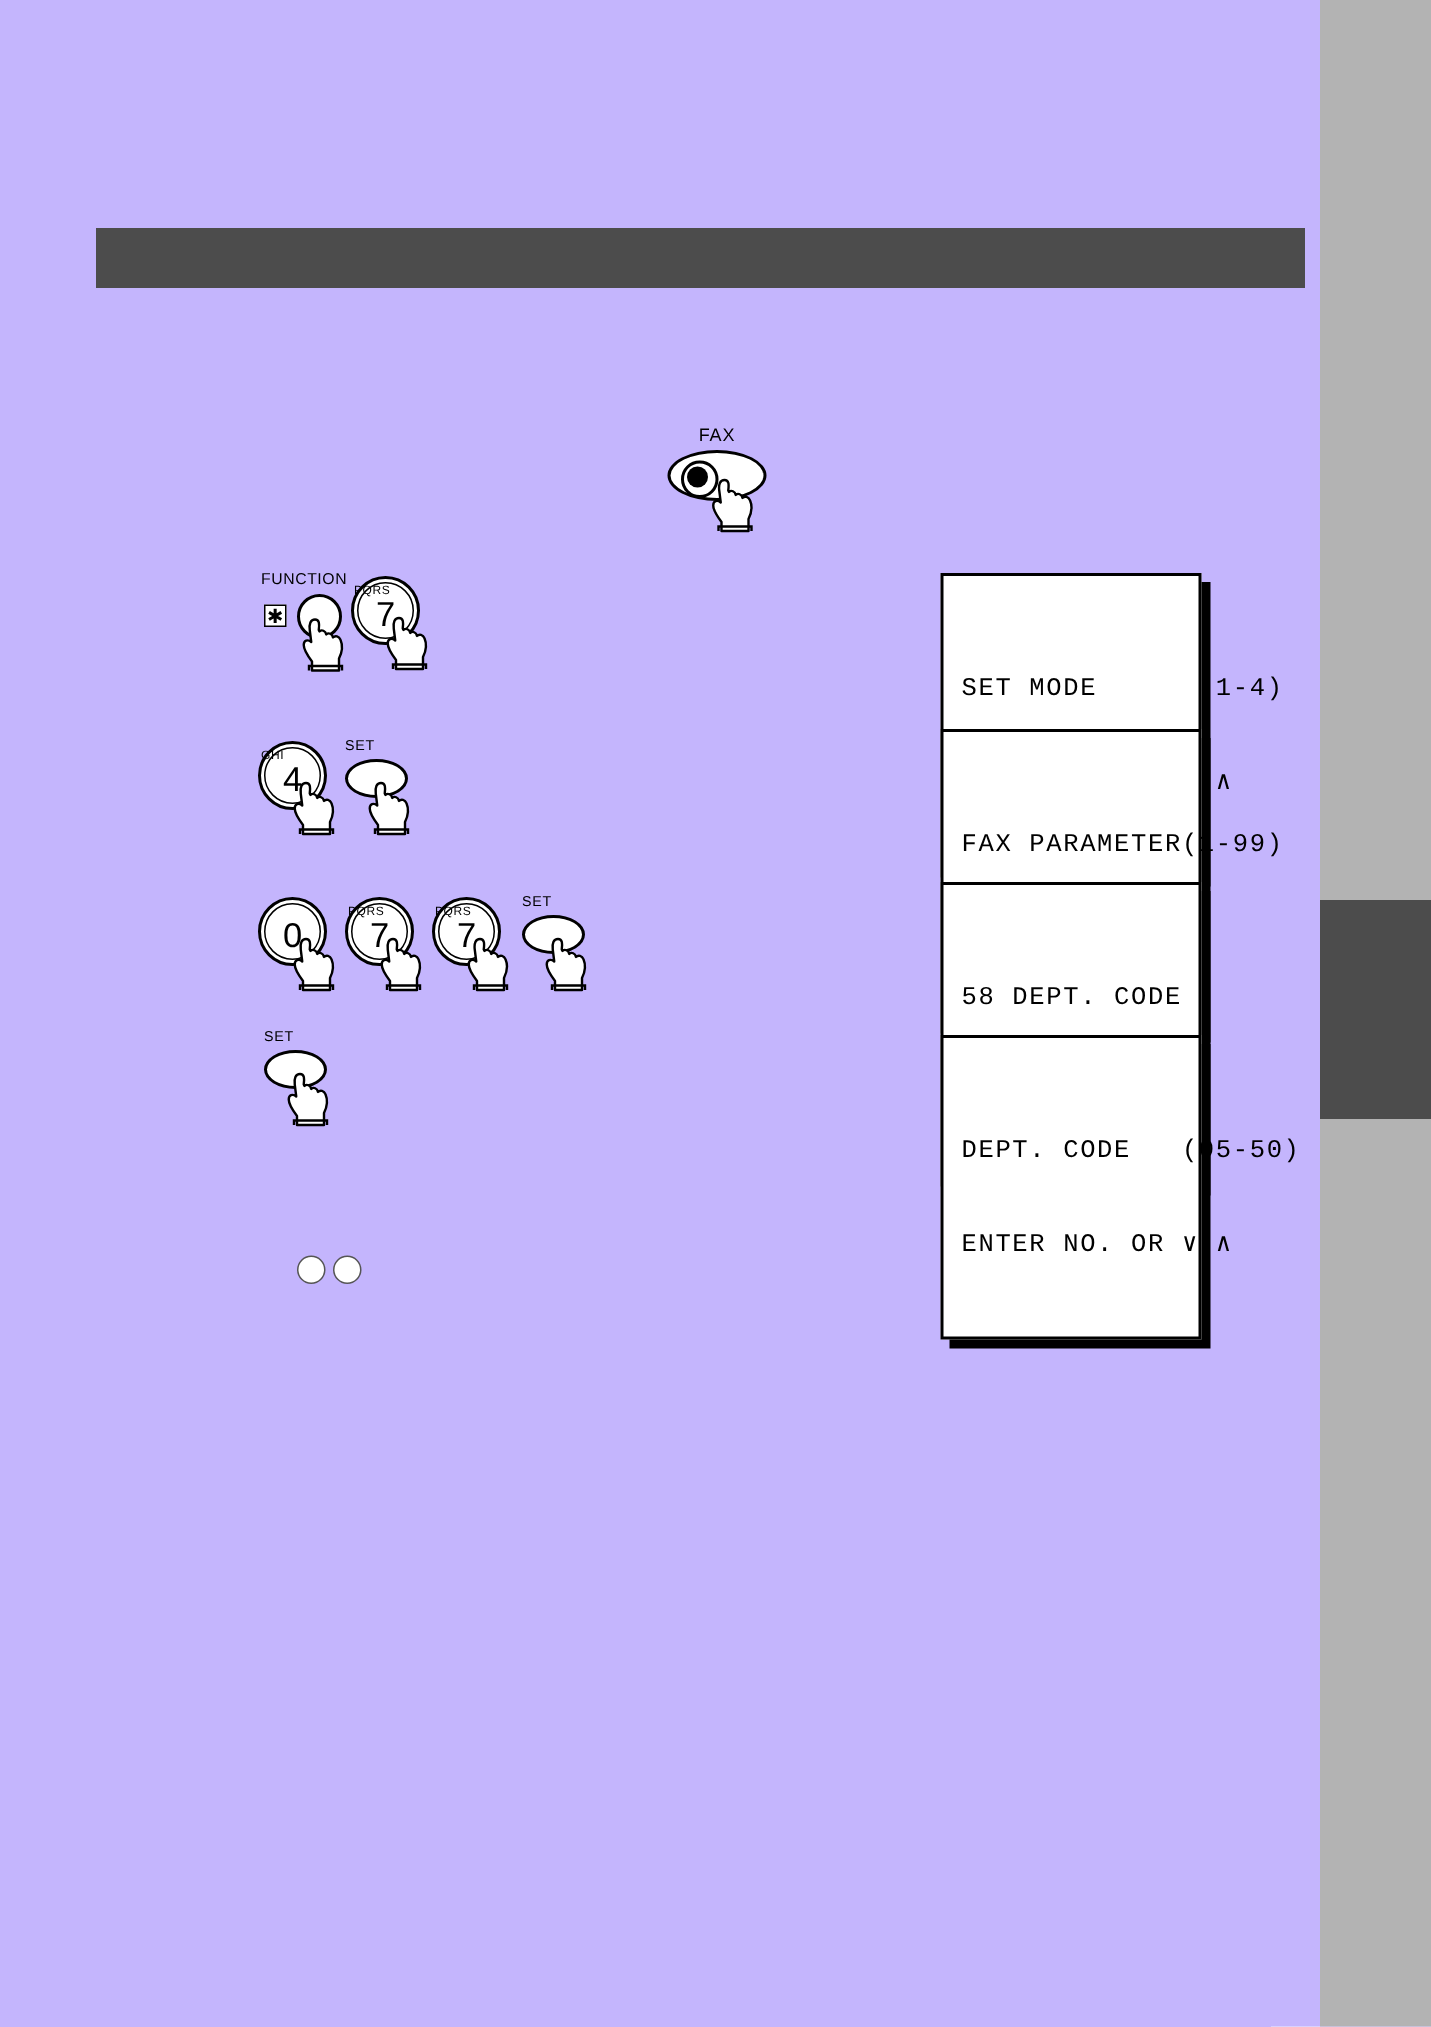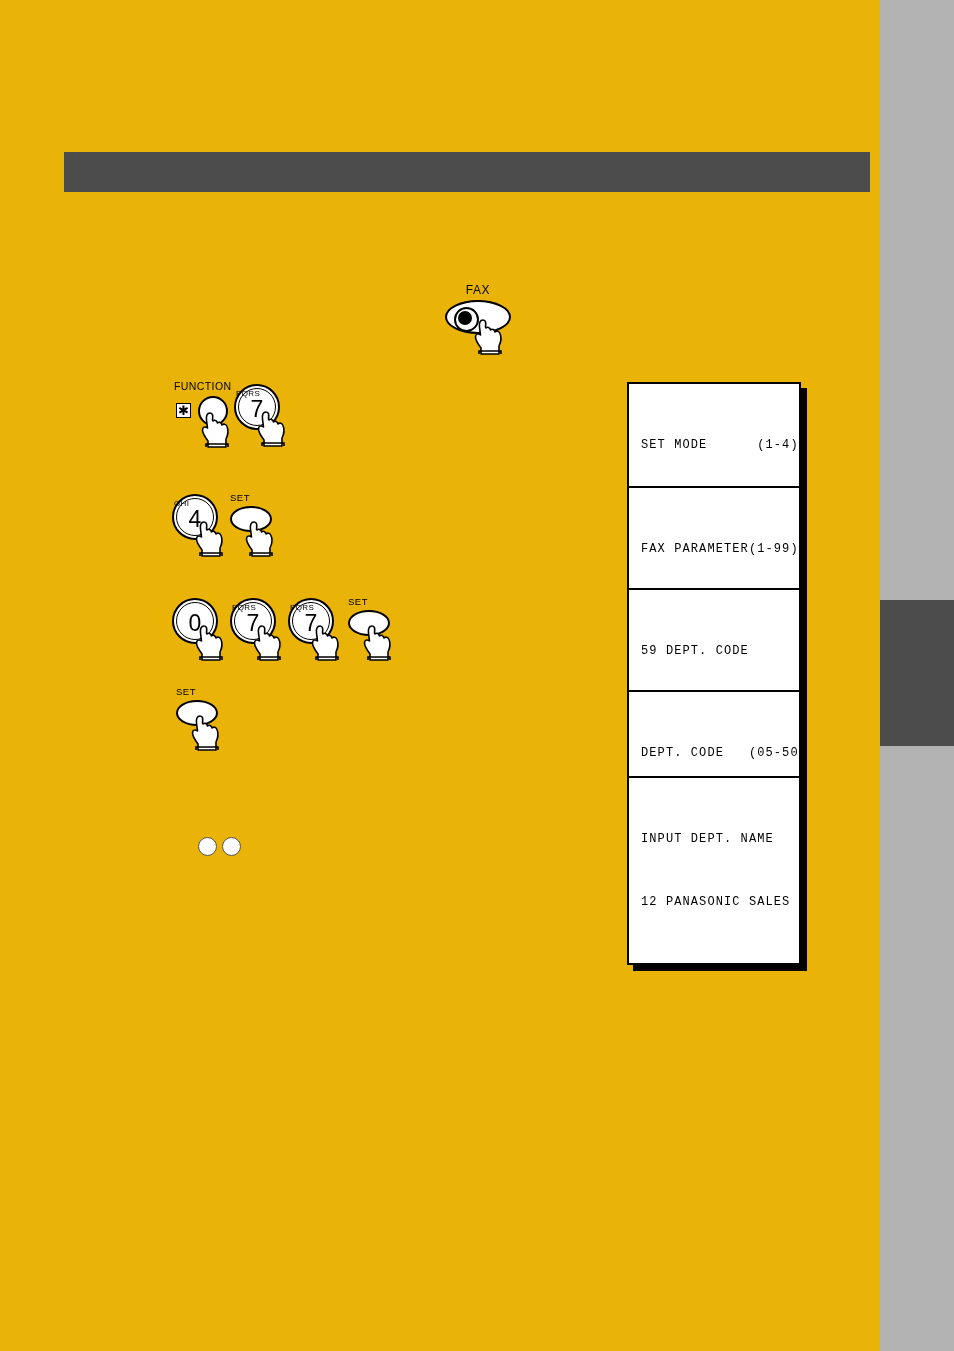--- a/index.html
+++ b/index.html
@@ -12,21 +12,21 @@
     height: 1351px;
     position: relative;
     overflow: hidden;
     font-family: "Liberation Sans", sans-serif;
   }
 
   
   #page {
     position: absolute;
     inset: 0;
-    background: #eab308;
+    background: #c4b5fd;
   }
 
   .side-strip {
     position: absolute;
     top: 0;
     left: 880px;
     width: 74px;
     height: 1351px;
     background: #b3b3b3;
   }
@@ -48,23 +48,23 @@
     background: #4c4c4c;
   }
 
   
   .lcd {
     position: absolute;
     box-sizing: border-box;
     background: #ffffff;
     border: 2px solid #000000;
     box-shadow: 6px 6px 0 0 #000000;
-    padding: 9px 12px 8px 12px;
+    padding: 23px 12px 8px 12px;
     font-family: "Liberation Mono", "DejaVu Sans Mono", monospace;
-    font-size: 12px;
+    font-size: 17px;
     line-height: 21px;
     letter-spacing: 1.1px;
     color: #000000;
     white-space: pre;
   }
   .lcd .line { display: block; height: 21px; }
 
   
   .keygroup {
     position: absolute;
@@ -376,27 +376,23 @@
     <span class="line">SET MODE      (1-4)</span>
     <span class="line">ENTER NO. OR ∨ ∧</span>
   </div>
 
   <div class="lcd" style="left:627px; top:486px; width:174px;">
     <span class="line">FAX PARAMETER(1-99)</span>
     <span class="line">        NO.=█</span>
   </div>
 
   <div class="lcd" style="left:627px; top:588px; width:174px;">
-    <span class="line">59 DEPT. CODE</span>
+    <span class="line">58 DEPT. CODE</span>
     <span class="line"> 2:VALID</span>
   </div>
 
   <div class="lcd" style="left:627px; top:690px; width:174px;">
     <span class="line">DEPT. CODE   (05-50)</span>
     <span class="line">ENTER NO. OR ∨ ∧</span>
   </div>
 
-  <div class="lcd" style="left:627px; top:776px; width:174px;">
-    <span class="line">INPUT DEPT. NAME</span>
-    <span class="line">12 PANASONIC SALES</span>
-  </div>
 
 </div>
 
 </body></html>

